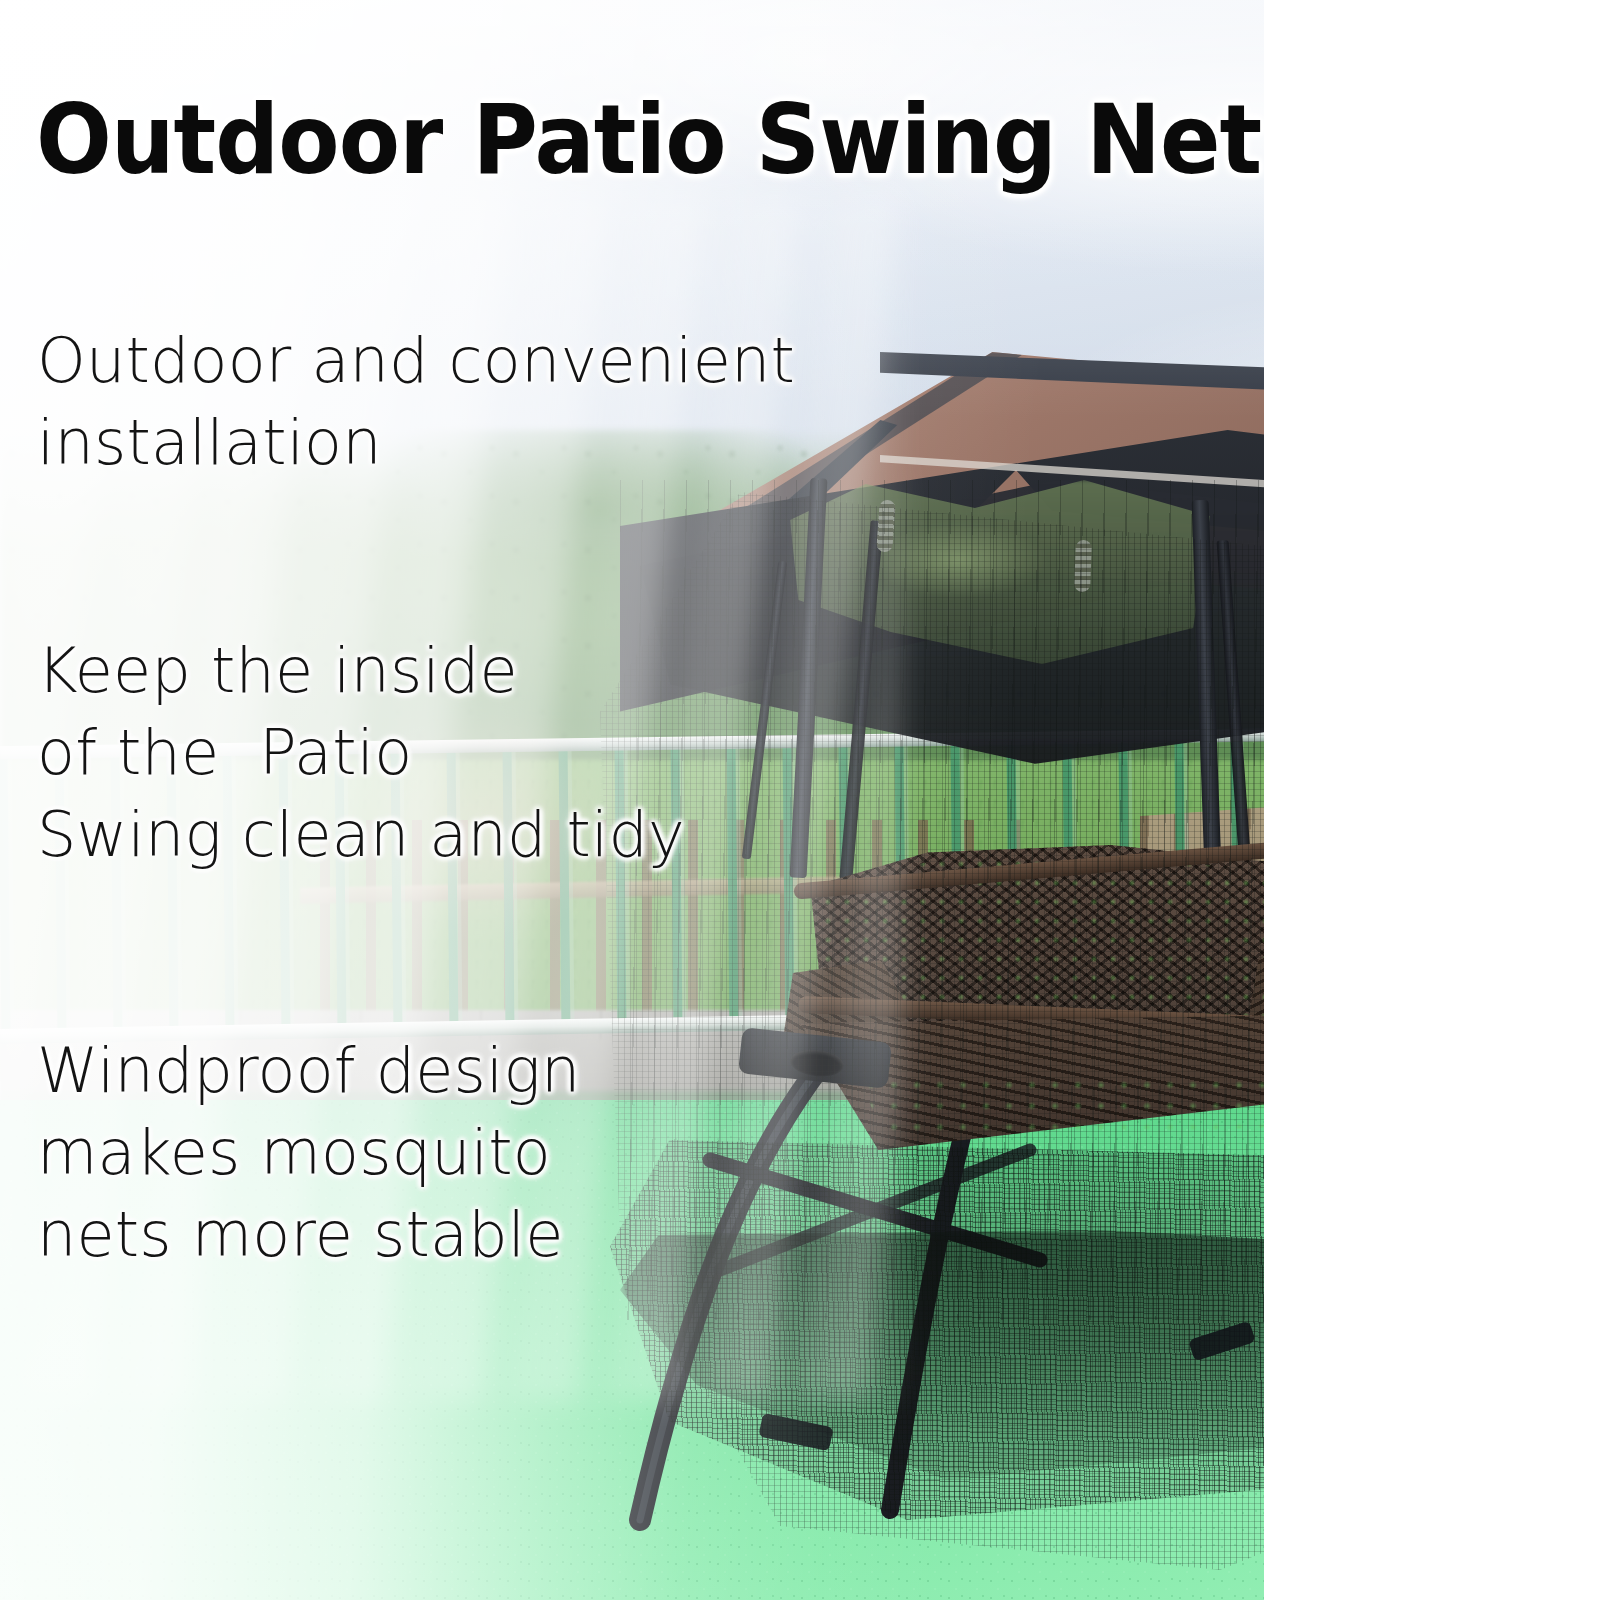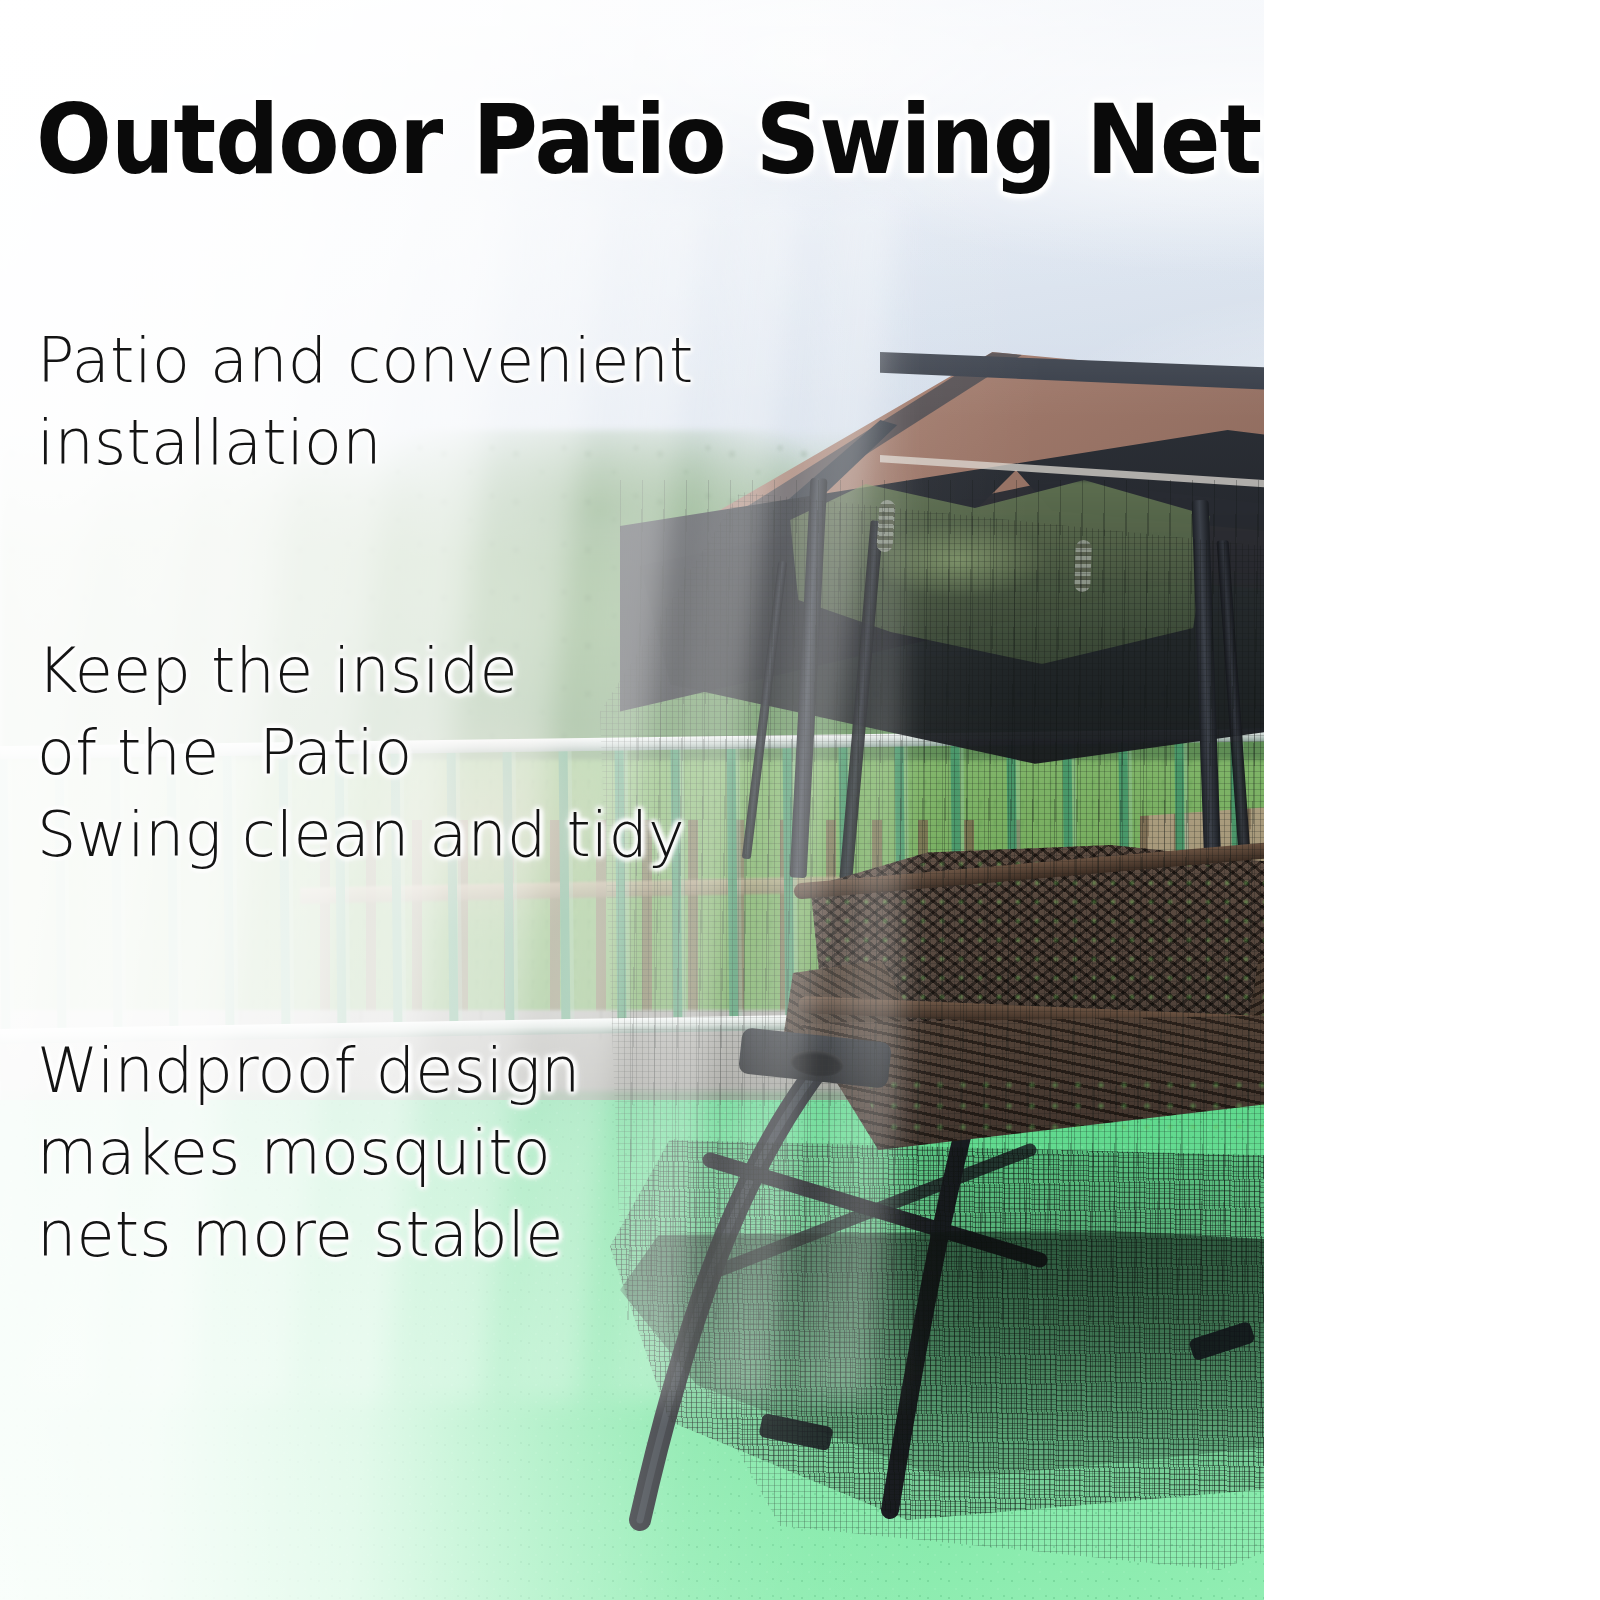--- a/index.html
+++ b/index.html
@@ -423,21 +423,21 @@
     <div class="net-tie nt2"></div>
   </div>
 
   <div class="layer haze-streaks"></div>
   <div class="layer warm-smudge"></div>
   <div class="layer fade-top"></div>
   <div class="layer fade-left"></div>
 
   <div id="headline">Outdoor Patio Swing Net</div>
 
-  <div class="feature" id="feature-1">Patio and convenient
+  <div class="feature" id="feature-1">Outdoor and convenient
 installation</div>
   <div class="feature" id="feature-3">Windproof design
 makes mosquito
 nets more stable</div>
   <div class="feature" id="feature-2">Keep the inside
 of the  Patio
 Swing clean and tidy</div>
 
 </div>
 

